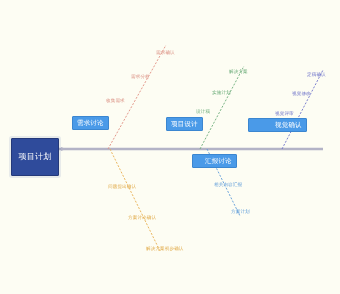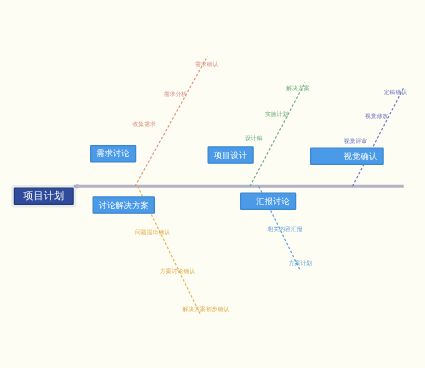--- a/index.html
+++ b/index.html
@@ -38,23 +38,23 @@
     line-height: 1;
     letter-spacing: 0.2px;
   }
   .node-root {
     background: #2f4b9b;
     border: 1px solid #24397a;
     color: #ffffff;
     font-size: 8px;
     border-radius: 1px;
     width: 48px;
-    height: 14px;
+    height: 38px;
     left: 11px;
-    top: 150px;
+    top: 138px;
     box-shadow: 0 0 0 2px rgba(47,75,155,0.10);
   }
   .node-cat {
     background: #4a9ae8;
     border: 1px solid #3b86d0;
     color: #ffffff;
     font-size: 6.5px;
     border-radius: 1px;
     height: 14px;
     padding: 0 4px;
@@ -98,23 +98,20 @@
   </div>
 
   <div class="node node-cat" style="left:166px; top:117px;">
     <span>项目设计</span>
   </div>
 
   <div class="node node-cat" style="left:248px; top:118px;padding-left:26px;">
     <span>视觉确认</span>
   </div>
 
-  <div class="node node-cat" style="left:74px; top:157px;">
-    <span>讨论解决方案</span>
-  </div>
 
   <div class="node node-cat" style="left:192px; top:154px;padding-left:12px;">
     <span>汇报讨论</span>
   </div>
 
   <div class="sublabel" style="left:106px; top:99px; color:#d98b7e;">收集需求</div>
   <div class="sublabel" style="left:131px; top:75px; color:#d98b7e;">需求分析</div>
   <div class="sublabel" style="left:156px; top:51px; color:#d98b7e;">需求确认</div>
 
   <div class="sublabel" style="left:196px; top:110px; color:#6aab78;">设计稿</div>

